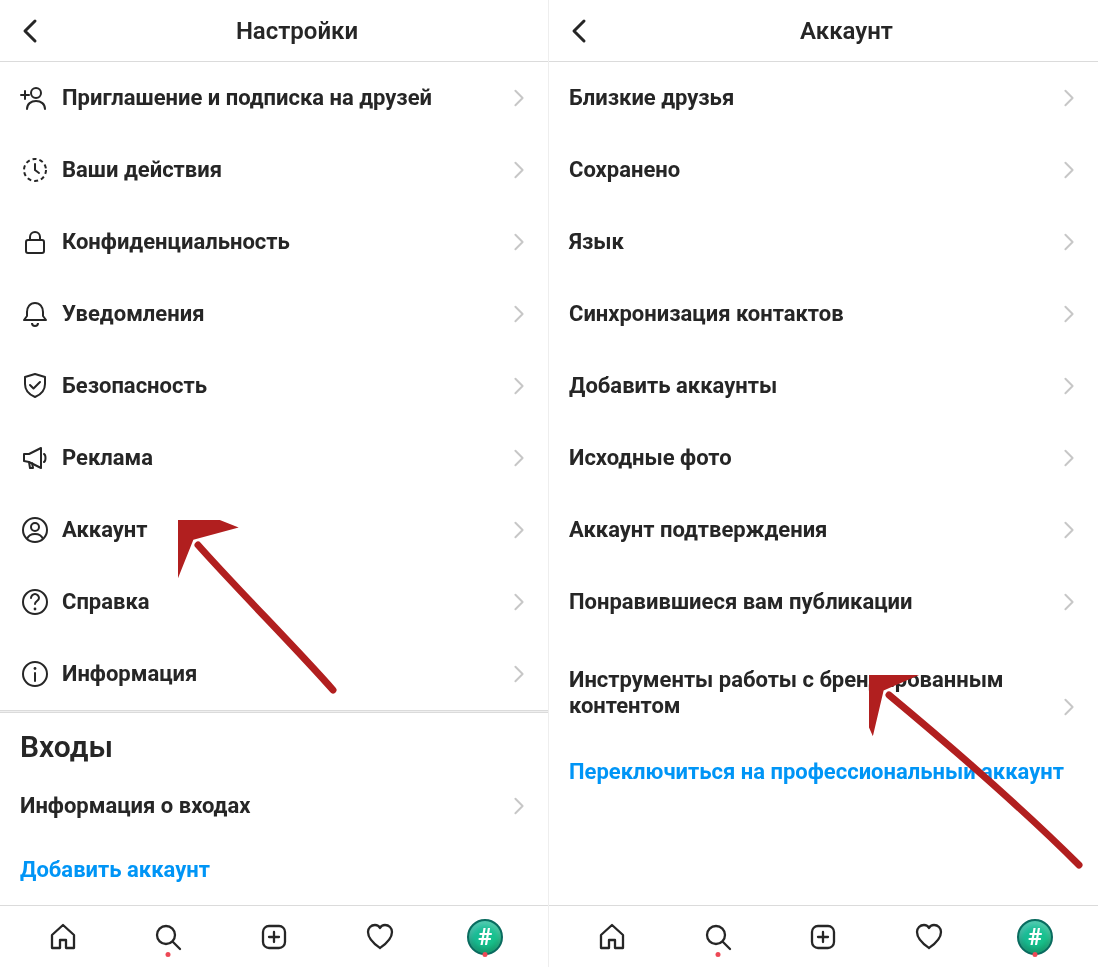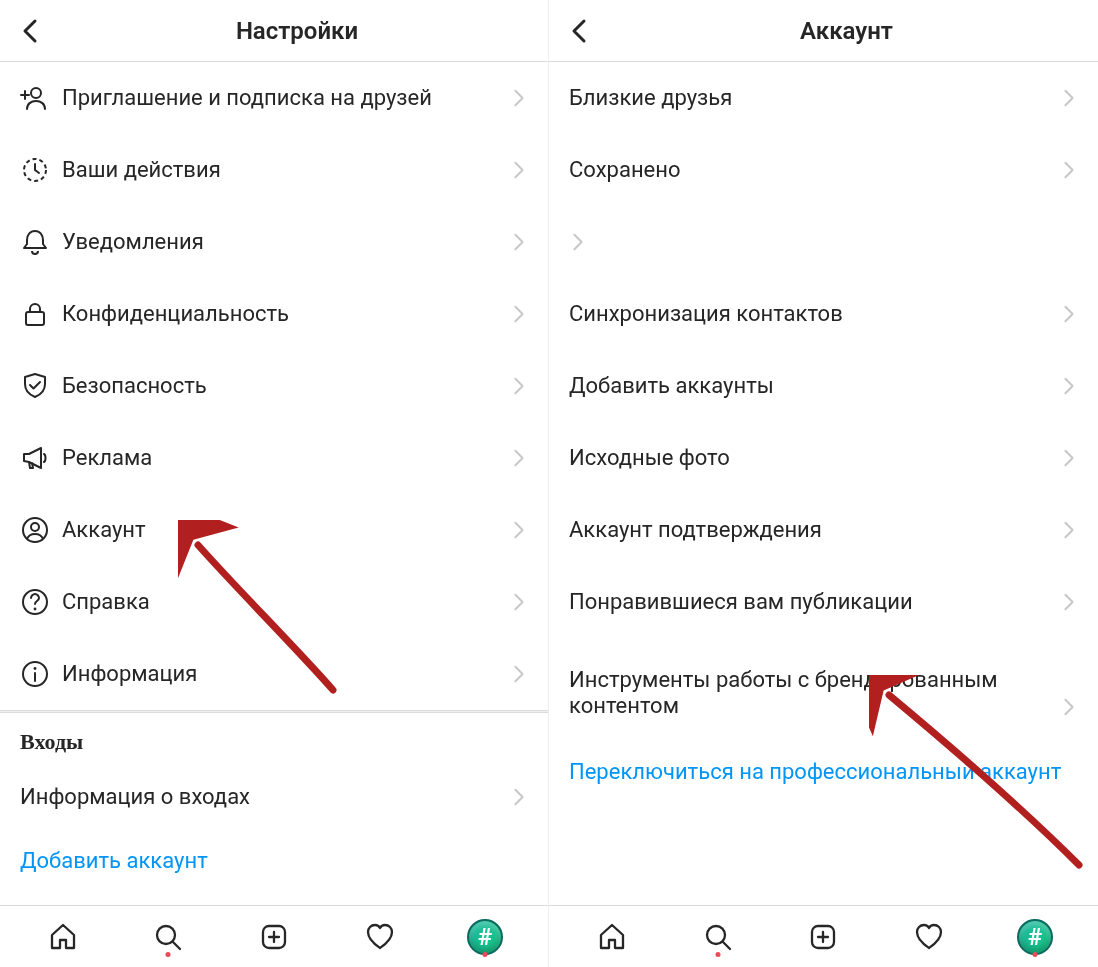--- a/index.html
+++ b/index.html
@@ -51,20 +51,21 @@
   .list {
     flex: 1;
     overflow: hidden;
   }
   .row {
     display: flex;
     align-items: center;
     height: 72px;
     padding: 0 20px;
     cursor: pointer;
+    font-weight: bold;
   }
   .row .ic {
     width: 42px;
     display: flex;
     align-items: center;
     justify-content: flex-start;
     flex-shrink: 0;
   }
   .row .label {
     flex: 1;
@@ -83,23 +84,22 @@
     color: #c7c7c7;
   }
   .section-divider {
     height: 3px;
     background: #efefef;
     border-top: 1px solid #dbdbdb;
     border-bottom: 1px solid #dbdbdb;
   }
   .section-title {
     padding: 16px 20px 10px 20px;
-    font-size: 22px;
+    font-size: 30px;
     font-weight: 600;
-    font-family: Liberation Serif, serif;
   }
   .row.multi { height: 80px; align-items: flex-end; }
   .row.compact { height: 64px; }
   .tabbar {
     height: 62px;
     border-top: 1px solid #dbdbdb;
     display: flex;
     align-items: center;
     justify-content: space-around;
     padding: 0 10px;
@@ -244,38 +244,38 @@
         <span class="chev">
             <svg width="20" height="22" viewBox="0 0 20 22">
               <use href="#chev-right"></use>
             </svg>
           </span>
       </div>
 
       <div class="row">
         <span class="ic">
             <svg width="30" height="30" viewBox="0 0 30 30">
+              <use href="#icon-lock"></use>
+            </svg>
+          </span>
+        <span class="label">Конфиденциальность</span>
+        <span class="chev">
+            <svg width="20" height="22" viewBox="0 0 20 22">
+              <use href="#chev-right"></use>
+            </svg>
+          </span>
+      </div>
+
+      <div class="row">
+        <span class="ic">
+            <svg width="30" height="30" viewBox="0 0 30 30">
               <use href="#icon-bell"></use>
             </svg>
           </span>
         <span class="label">Уведомления</span>
-        <span class="chev">
-            <svg width="20" height="22" viewBox="0 0 20 22">
-              <use href="#chev-right"></use>
-            </svg>
-          </span>
-      </div>
-
-      <div class="row">
-        <span class="ic">
-            <svg width="30" height="30" viewBox="0 0 30 30">
-              <use href="#icon-lock"></use>
-            </svg>
-          </span>
-        <span class="label">Конфиденциальность</span>
         <span class="chev">
             <svg width="20" height="22" viewBox="0 0 20 22">
               <use href="#chev-right"></use>
             </svg>
           </span>
       </div>
 
       <div class="row">
         <span class="ic">
             <svg width="30" height="30" viewBox="0 0 30 30">
@@ -422,20 +422,21 @@
         </div>
       <div class="row">
           <span class="label">Сохранено</span>
           <span class="chev">
             <svg width="20" height="22" viewBox="0 0 20 22">
               <use href="#chev-right"></use>
             </svg>
           </span>
         </div>
       <div class="row">
+          <span class="label">Язык</span>
           <span class="chev">
             <svg width="20" height="22" viewBox="0 0 20 22">
               <use href="#chev-right"></use>
             </svg>
           </span>
         </div>
       <div class="row">
           <span class="label">Синхронизация контактов</span>
           <span class="chev">
             <svg width="20" height="22" viewBox="0 0 20 22">

